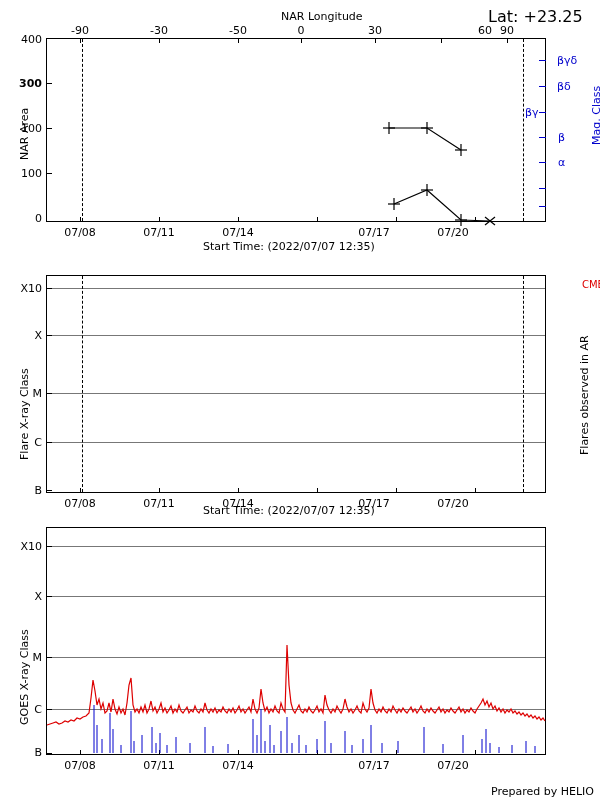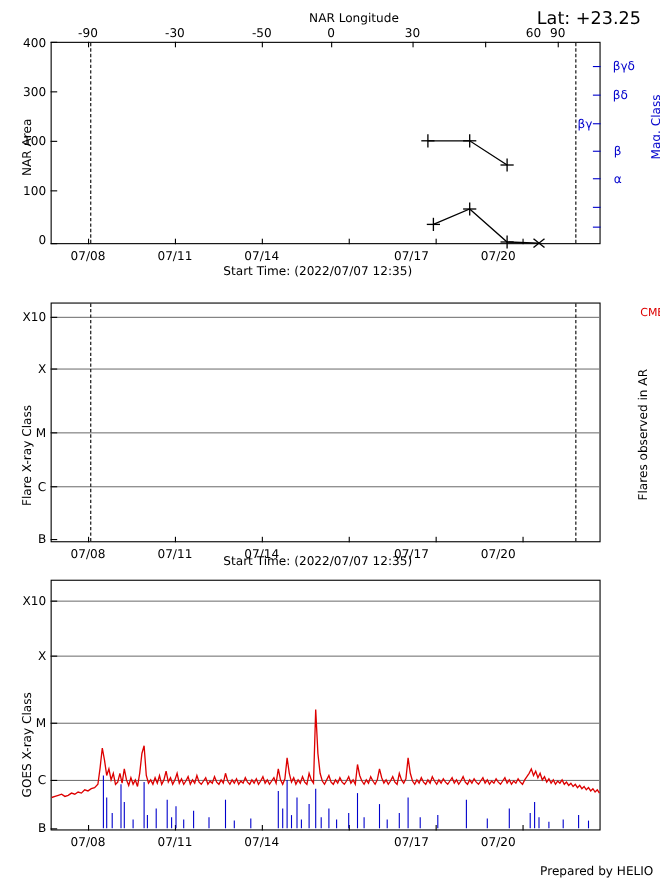--- a/index.html
+++ b/index.html
@@ -119,21 +119,21 @@
 
     <div class="tick tickv" style="left:80px;  top:38px; height:5px;"></div>
     <div class="tick tickv" style="left:159px; top:38px; height:5px;"></div>
     <div class="tick tickv" style="left:238px; top:38px; height:5px;"></div>
     <div class="tick tickv" style="left:301px; top:38px; height:5px;"></div>
     <div class="tick tickv" style="left:375px; top:38px; height:5px;"></div>
     <div class="tick tickv" style="left:441px; top:38px; height:5px;"></div>
     <div class="tick tickv" style="left:507px; top:38px; height:5px;"></div>
 
     <div class="ticklabel right" style="left:6px;  top:33px; width:36px;">400</div>
-    <div class="ticklabel right" style="left:6px;  top:77px; width:36px;">300</div>
+    <div class="ticklabel right" style="left:6px;  top:77px; width:36px;font-weight:bold;">300</div>
     <div class="ticklabel right" style="left:6px;  top:122px; width:36px;">100</div>
     <div class="ticklabel right" style="left:6px;  top:167px; width:36px;">100</div>
     <div class="ticklabel right" style="left:6px;  top:212px; width:36px;">0</div>
 
     <div class="tick tickh" style="left:46px; top:38px;  width:6px;"></div>
     <div class="tick tickh" style="left:46px; top:83px;  width:6px;"></div>
     <div class="tick tickh" style="left:46px; top:128px; width:6px;"></div>
     <div class="tick tickh" style="left:46px; top:173px; width:6px;"></div>
     <div class="tick tickh" style="left:46px; top:221px; width:6px;"></div>
 

